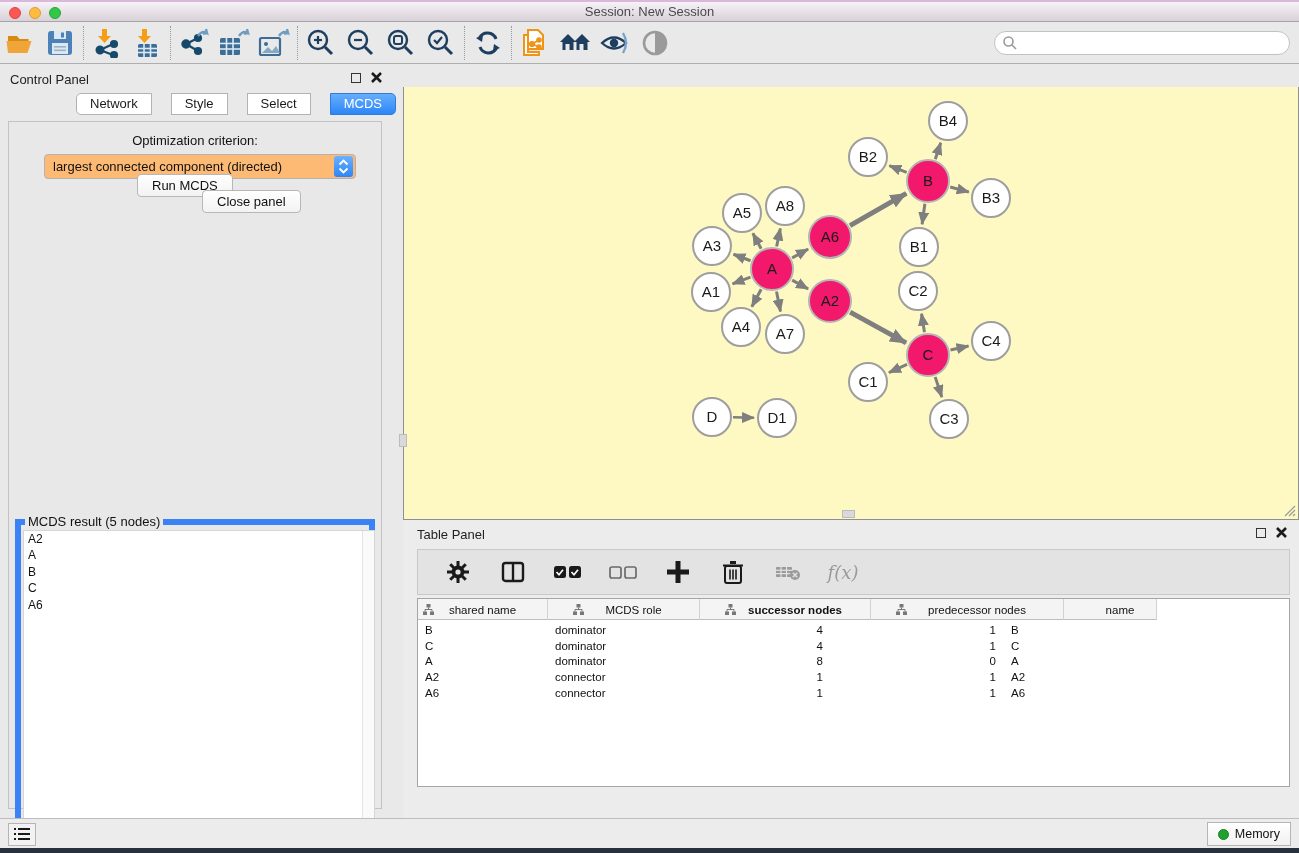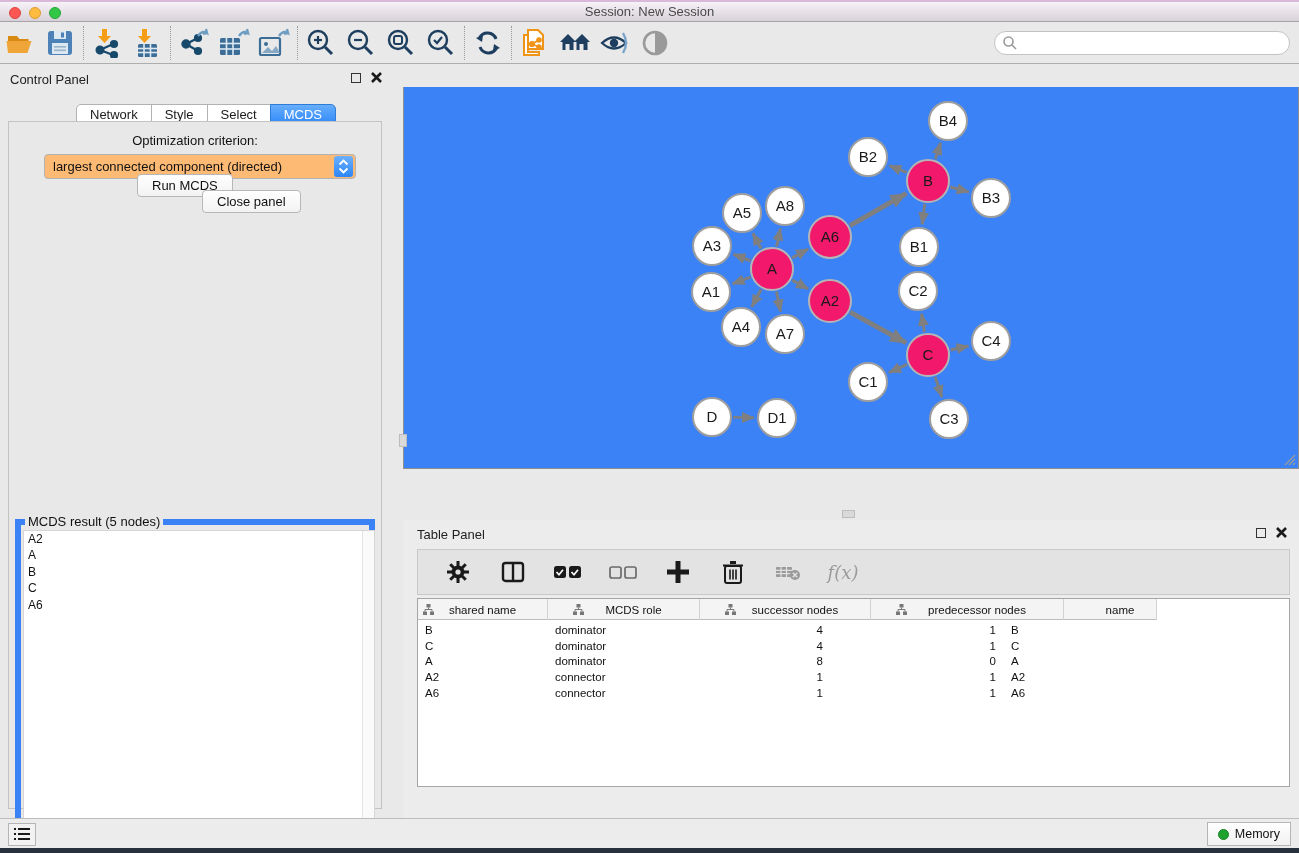--- a/index.html
+++ b/index.html
@@ -24,21 +24,21 @@
     border:1px solid #c2c2c2; border-radius:12px; display:flex; align-items:center; padding-left:7px; }
   #search-input { border:none; outline:none; flex:1; height:20px; font-size:12px; background:transparent; }
 
   
   #control-panel { left:0; top:64px; width:390px; height:754px; background:#e9e9e9; }
   .panel-title { font-size:13px; color:#222; }
   #cp-header { position:absolute; left:10px; top:8px; }
   .panel-ctrls { position:absolute; top:8px; display:flex; gap:10px; align-items:center; }
   #cp-ctrls { right:8px; }
   .float-box { width:10px; height:10px; border:1.6px solid #333; display:inline-block; }
-  #cp-tabs { position:absolute; left:76px; top:40px; }
+  #cp-tabs { position:absolute; left:76px; top:29px;gap:20px; }
   .segbar { display:flex; }
   .seg { border:1px solid #b2b2b2; background:#fff; color:#1a1a1a; font-size:13px; padding:2px 13px; margin-left:-1px; line-height:16px; white-space:nowrap; }
   .seg:first-child { border-radius:5px 0 0 5px; margin-left:0; }
   .seg:last-child { border-radius:0 5px 5px 0; }
   .seg.active { background:linear-gradient(#67aefc,#2c86f8); border-color:#2f7cd8; color:#fff; }
   #cp-box { position:absolute; left:8px; top:57px; width:374px; height:688px; border:1px solid #c3c3c3; background:#e8e8e8; }
   #opt-label { position:absolute; left:0; top:11px; width:100%; text-align:center; font-size:13px; color:#111; }
   #opt-select { position:absolute; left:35px; top:32px; width:312px; height:25px; background:#fdba74; border:1px solid #b3b3b3; border-radius:4px;
     display:flex; align-items:center; }
   #opt-select .val { flex:1; font-size:13px; padding-left:8px; color:#111; white-space:nowrap; overflow:hidden; }
@@ -50,21 +50,21 @@
   #result-fieldset legend { font-size:13px; color:#111; margin-left:4px; padding:0 3px; }
   #result-list { position:absolute; left:2px; top:1px; width:352px; height:322px; background:#fff; border:1px solid #d6d6d6; overflow:hidden; }
   #result-scroll { position:absolute; right:0; top:0; width:12px; height:100%; background:#fafafa; border-left:1px solid #e4e4e4; }
   .result-item { font-size:12px; color:#111; padding:1.5px 0 1.5px 4px; line-height:13.5px; }
 
   
   #net-window { left:403px; top:64px; width:896px; height:456px; }
   #net-titlebar { position:absolute; left:0; top:0; width:100%; height:23px; border:1px solid #999;
     border-radius:6px 6px 0 0; background:linear-gradient(#f5f5f5,#cfcfcf); }
   #net-titlebar .title { width:100%; text-align:center; font-size:12.5px; color:#2a2a2a; line-height:21px; }
-  #net-content { position:absolute; left:0; top:23px; width:896px; height:382px; background:#3b82f6; border:1px solid #8f8f8f; border-top:none; }
+  #net-content { position:absolute; left:0; top:23px; width:896px; height:433px; background:#fef9c3; border:1px solid #8f8f8f; border-top:none; }
   #graph-svg { position:absolute; left:0; top:0; }
   .pane-handle { position:absolute; background:#d9d9d9; border:1px solid #bcbcbc; }
   #resize-grip { position:absolute; right:2px; bottom:2px; width:14px; height:14px; }
 
   
   #table-panel { left:403px; top:520px; width:896px; height:298px; background:#ececec; }
   #tp-header { position:absolute; left:14px; top:7px; }
   #tp-ctrls { right:12px; top:7px; }
   #tp-toolbar { position:absolute; left:14px; top:29px; width:873px; height:46px; background:#e3e3e3; border:1px solid #c9c9c9;
     display:flex; align-items:center; padding-left:12px; gap:10px; }
@@ -482,21 +482,21 @@
         </div>
         <div class="th" style="width: 132px;">
           <svg width="11" height="11" class="hicon">
             <rect x="3.5" y="0" width="4" height="3.5" fill="#777"></rect>
             <path d="M5.5 3.5 v2 M2 5.5 h7 M2 5.5 v2 M9 5.5 v2" stroke="#777" fill="none"></path>
             <rect x="0" y="7.5" width="4" height="3.5" fill="#777"></rect>
             <rect x="7" y="7.5" width="4" height="3.5" fill="#777"></rect>
           </svg>
           <span>MCDS role</span>
         </div>
-        <div class="th" style="width: 151px;">
+        <div class="th" style="width: 151px; font-weight: bold;">
           <svg width="11" height="11" class="hicon">
             <rect x="3.5" y="0" width="4" height="3.5" fill="#777"></rect>
             <path d="M5.5 3.5 v2 M2 5.5 h7 M2 5.5 v2 M9 5.5 v2" stroke="#777" fill="none"></path>
             <rect x="0" y="7.5" width="4" height="3.5" fill="#777"></rect>
             <rect x="7" y="7.5" width="4" height="3.5" fill="#777"></rect>
           </svg>
           <span>successor nodes</span>
         </div>
         <div class="th" style="width: 173px;">
           <svg width="11" height="11" class="hicon">

